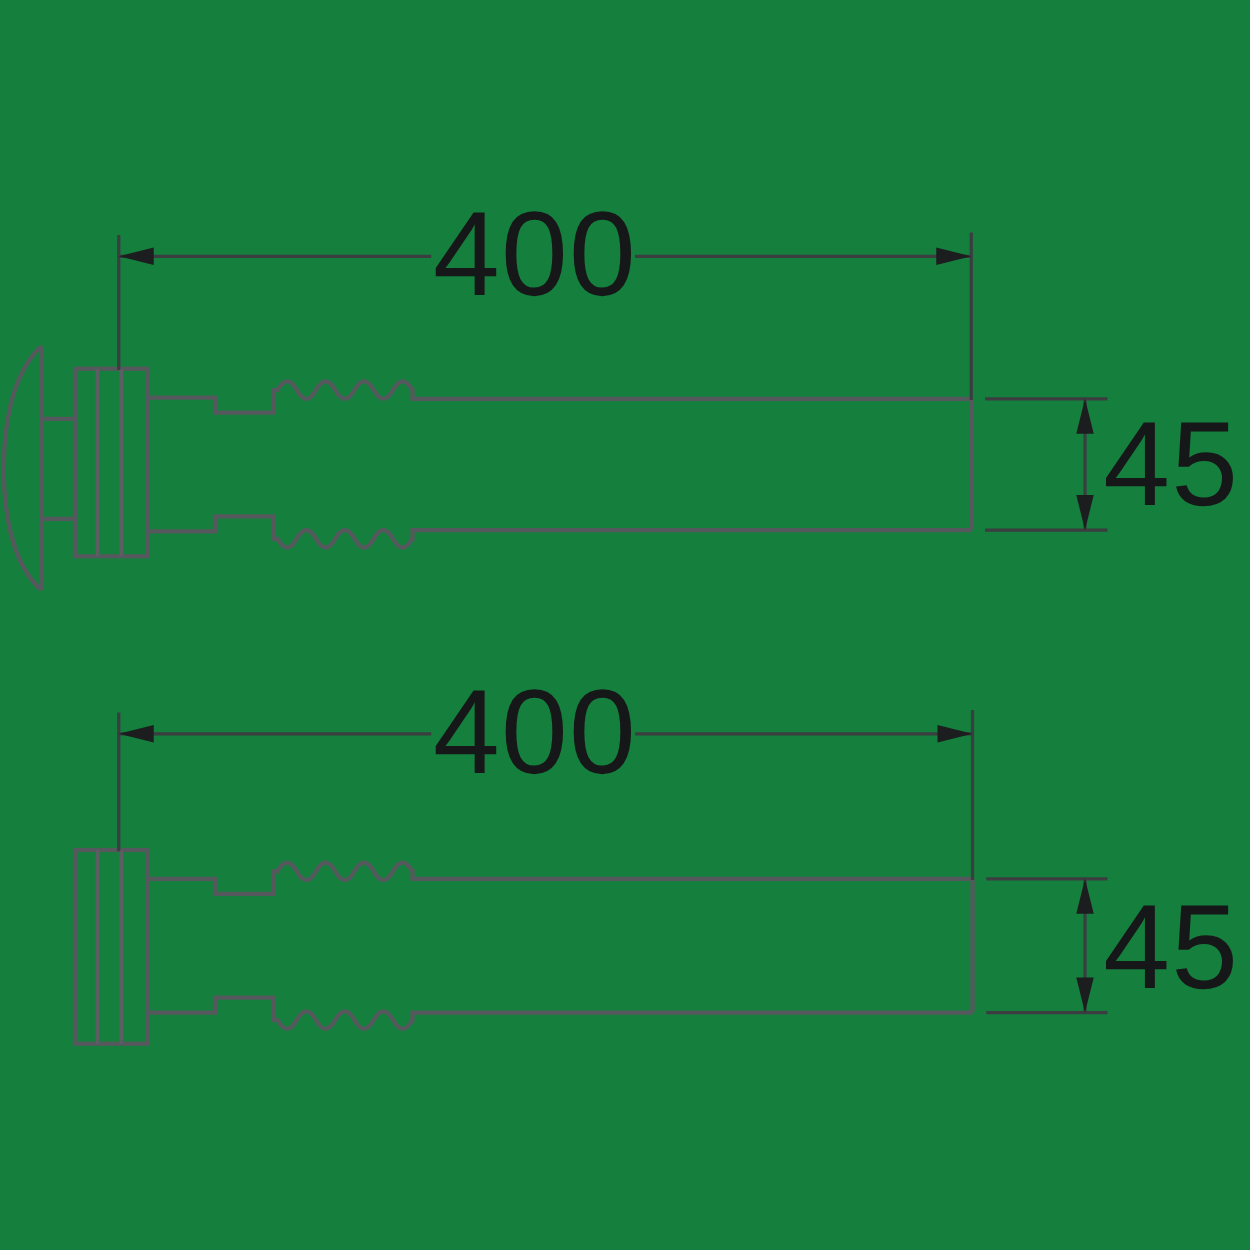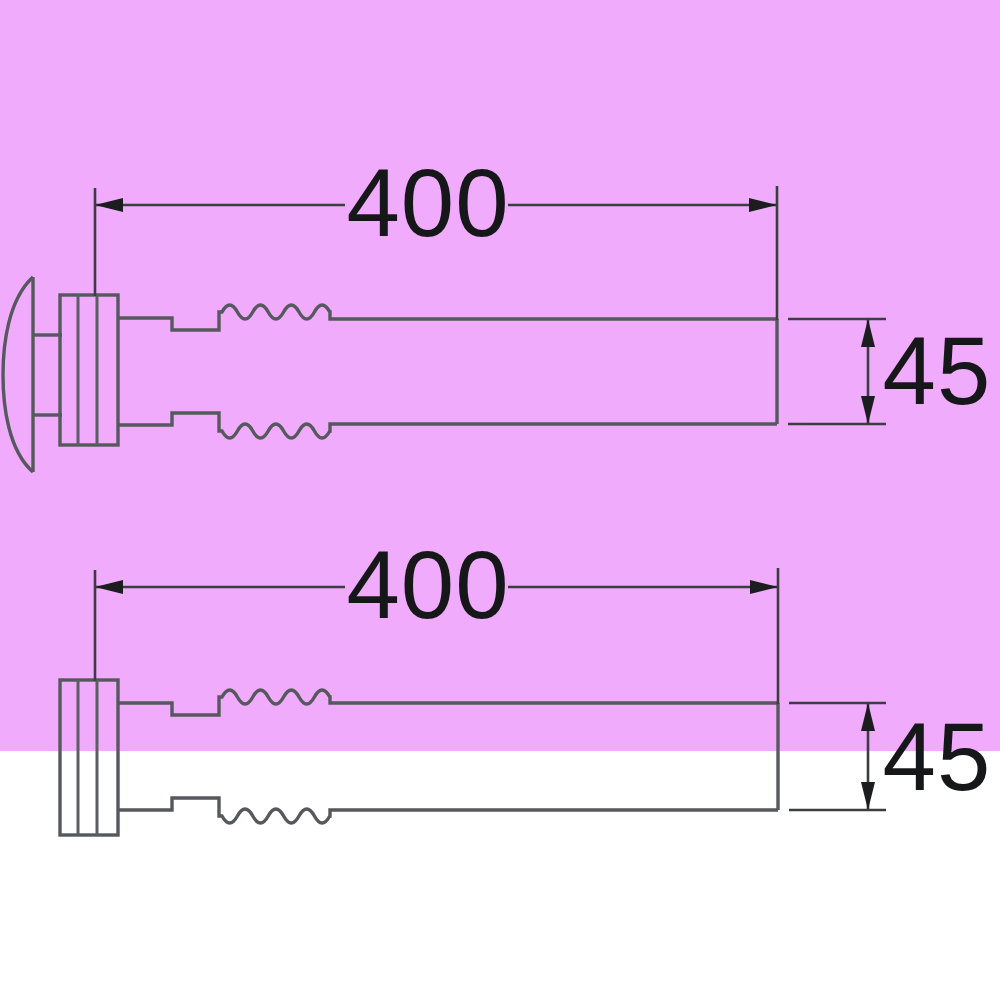--- a/index.html
+++ b/index.html
@@ -9,22 +9,22 @@
   }
   body {
     width: 1000px;
     height: 1000px;
     overflow: hidden;
     font-family: "Liberation Sans", sans-serif;
   }
   #drawing-root {
     position: relative;
     width: 1000px;
-    height: 751px;
-    background: #f0abfc;
+    height: 1000px;
+    background: #15803d;
   }
   svg#technical-drawing {
     display: block;
     width: 1000px;
     height: 1000px;
   }
   .part-line {
     fill: none;
     stroke: #55585c;
     stroke-width: 3.4;

